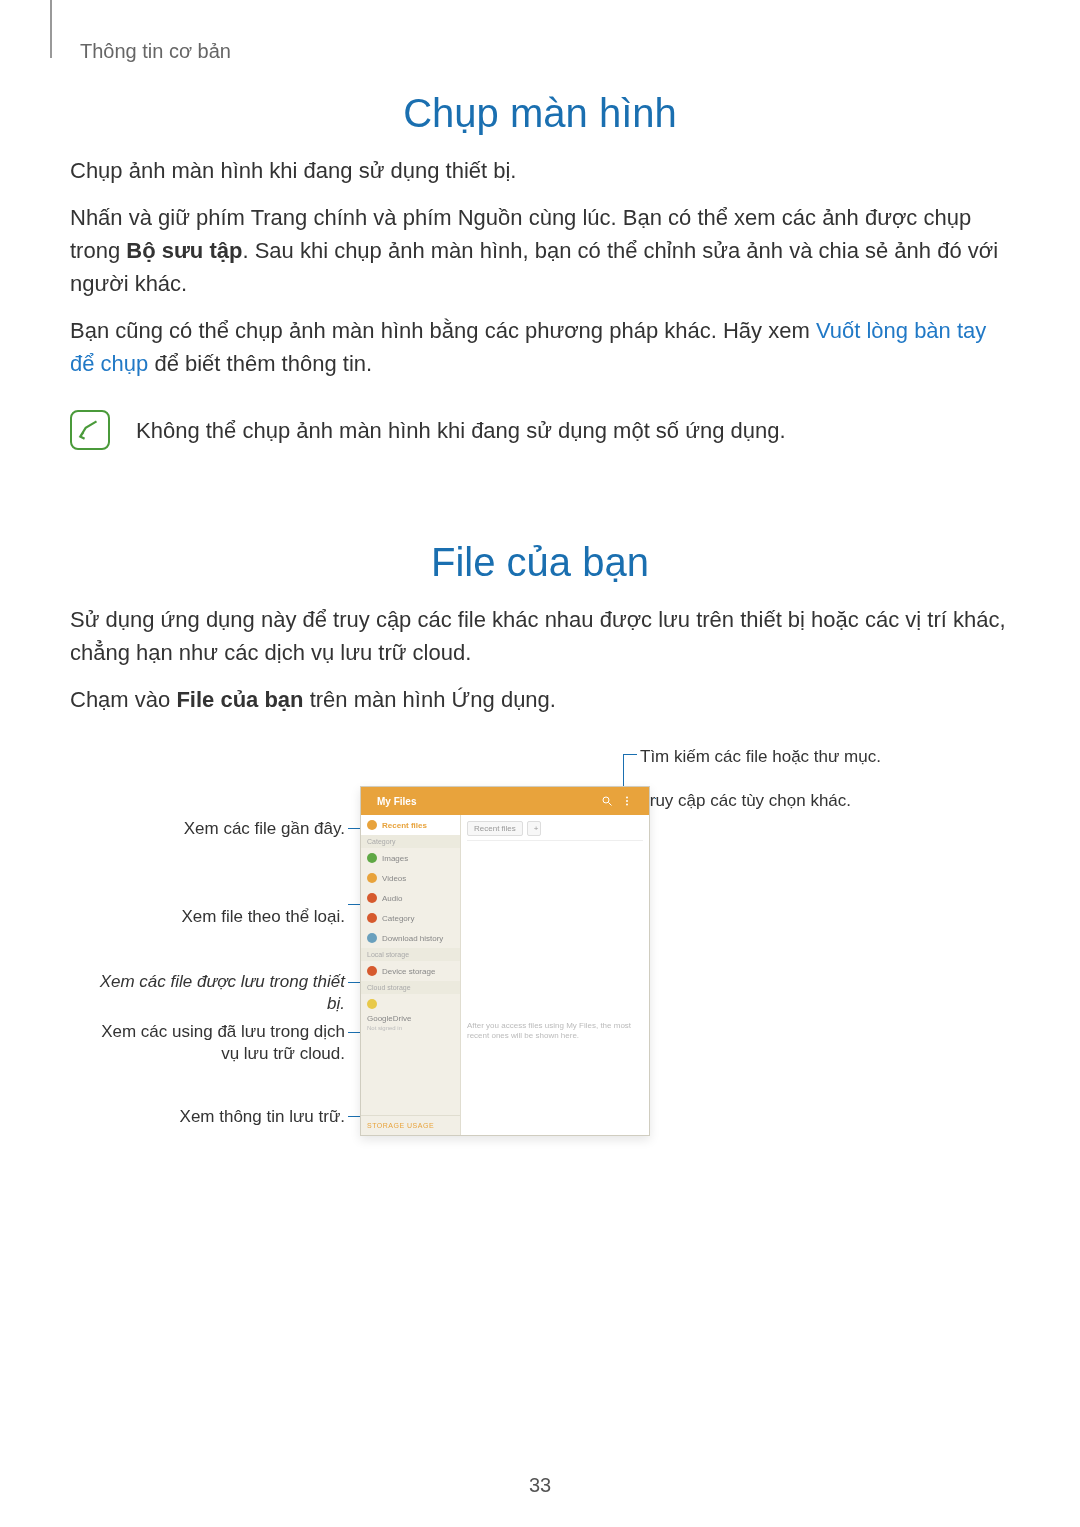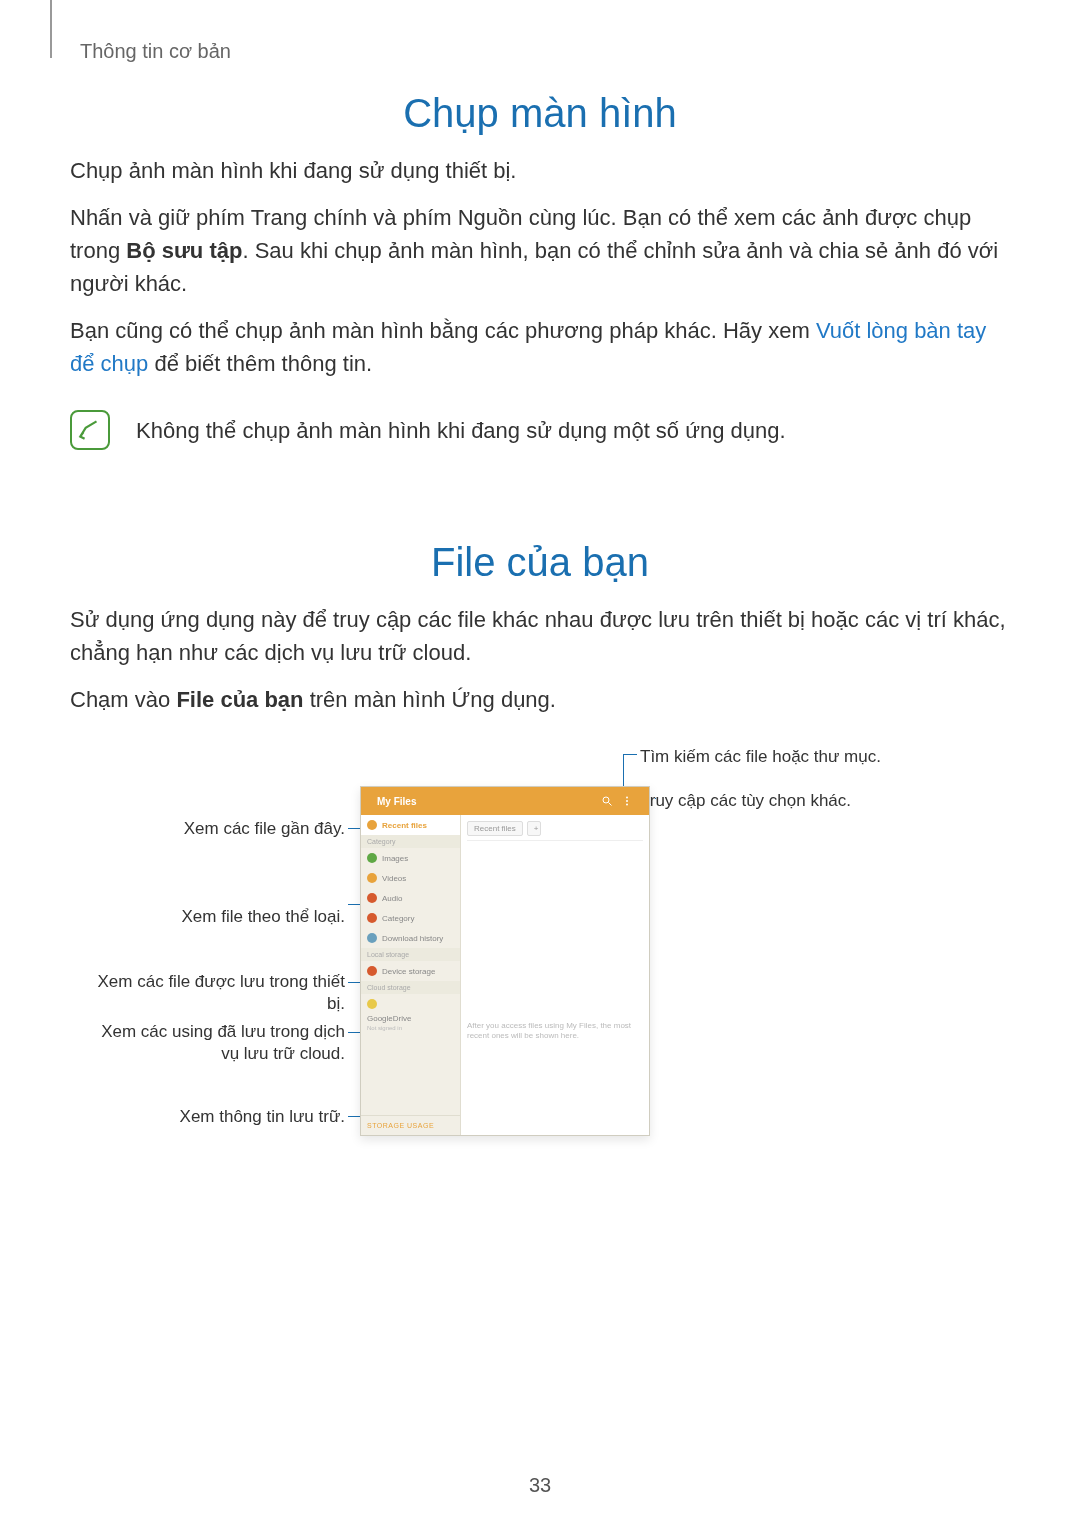--- a/index.html
+++ b/index.html
@@ -237,21 +237,21 @@
 <p class="p">Sử dụng ứng dụng này để truy cập các file khác nhau được lưu trên thiết bị hoặc các vị trí khác, chẳng hạn như các dịch vụ lưu trữ cloud.</p>
 
 <p class="p">
   <span>Chạm vào </span><b>File của bạn</b><span> trên màn hình Ứng dụng.</span>
 </p>
 
 <div class="figure">
 
   <div class="callout-left" style="top:72px; left:0; width:255px;">Xem các file gần đây.</div>
   <div class="callout-left" style="top:160px; left:0; width:255px;">Xem file theo thể loại.</div>
-  <div class="callout-left" style="top:225px; left:0; width:255px;">Xem các file được lưu trong thiết bị.</div>
+  <div class="callout-left" style="top:225px; left:0; width:255px;font-style:italic;">Xem các file được lưu trong thiết bị.</div>
   <div class="callout-left" style="top:275px; left:0; width:255px;">Xem các using đã lưu trong dịch vụ lưu trữ cloud.</div>
   <div class="callout-left" style="top:360px; left:0; width:255px;">Xem thông tin lưu trữ.</div>
 
   <div class="callout-right" style="top:0px; left:550px; width:330px;">Tìm kiếm các file hoặc thư mục.</div>
   <div class="callout-right" style="top:44px; left:550px; width:330px;">Truy cập các tùy chọn khác.</div>
 
   <div class="lead-line h" style="top:82px; left:258px; width:24px;"></div>
   <div class="lead-line h" style="top:158px; left:258px; width:24px;"></div>
   <div class="lead-line h" style="top:236px; left:258px; width:24px;"></div>
   <div class="lead-line h" style="top:286px; left:258px; width:24px;"></div>

